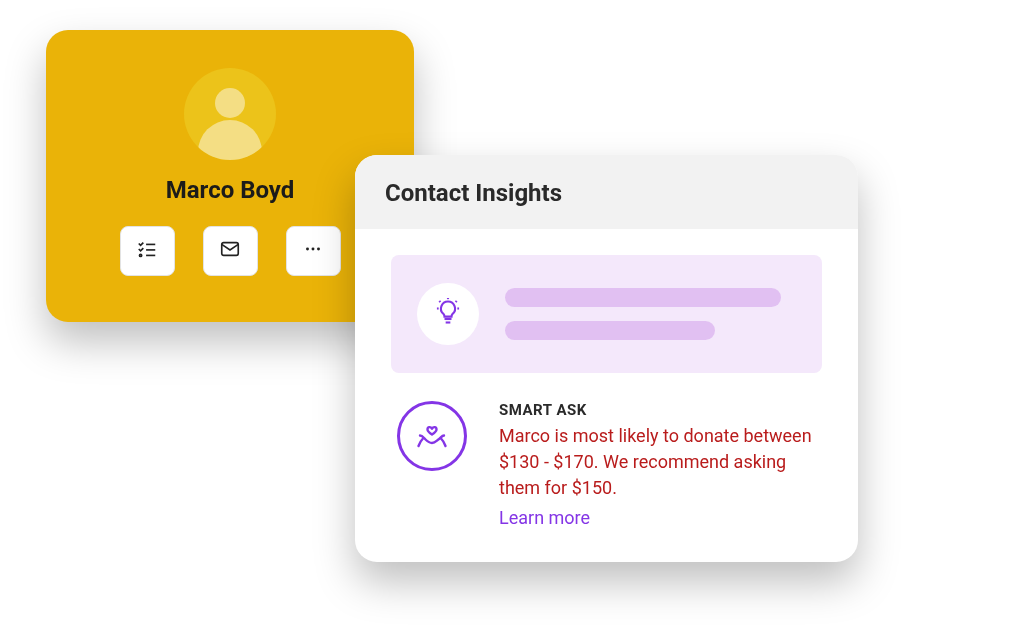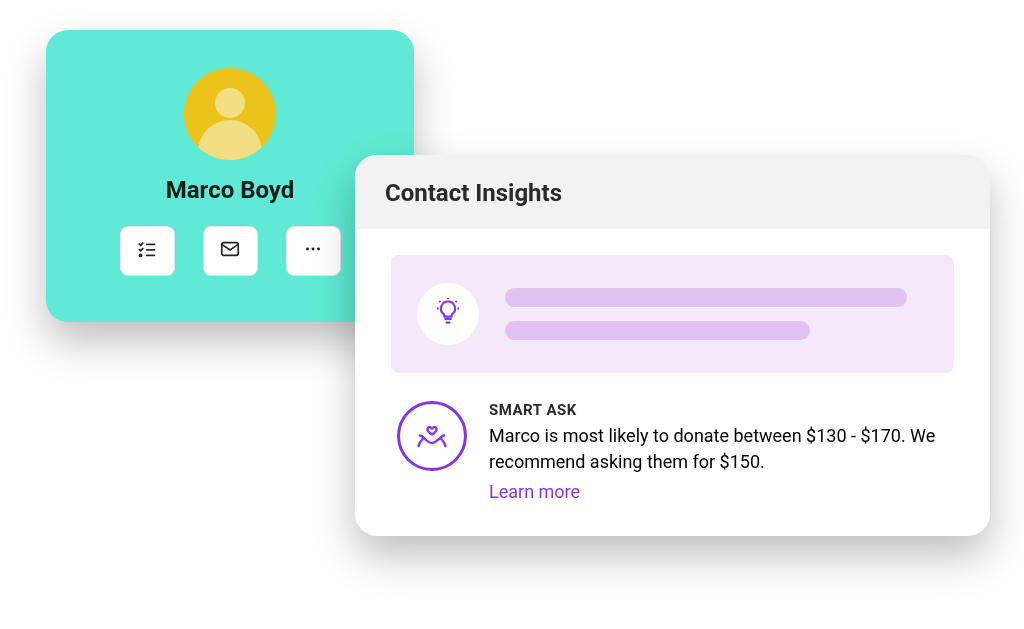--- a/index.html
+++ b/index.html
@@ -11,21 +11,21 @@
     position: relative;
   }
 
   
   .profile-card {
     position: absolute;
     left: 46px;
     top: 30px;
     width: 368px;
     height: 292px;
-    background: #5eead4;
+    background: #eab308;
     border-radius: 22px;
     box-shadow: 0 20px 40px rgba(0,0,0,0.25);
     display: flex;
     flex-direction: column;
     align-items: center;
     padding-top: 38px;
   }
 
   .avatar {
     width: 92px;
@@ -81,21 +81,21 @@
     justify-content: center;
     cursor: pointer;
   }
   .action-btn svg { width: 22px; height: 22px; stroke: #222; fill: none; stroke-width: 1.8; }
 
   
   .insights-panel {
     position: absolute;
     left: 355px;
     top: 155px;
-    width: 635px;
+    width: 503px;
     background: #fff;
     border-radius: 22px;
     box-shadow: 0 20px 40px rgba(0,0,0,0.25);
     overflow: hidden;
     display: flex;
     flex-direction: column;
   }
   .insights-header {
     background: #f2f2f2;
     padding: 24px 30px 22px;
@@ -137,21 +137,21 @@
     height: 19px;
     border-radius: 10px;
     background: #e1c0f2;
   }
   .line.short { width: 72%; }
   .line.long { width: 95%; }
 
   .smart-ask-row {
     margin-top: 28px;
     display: flex;
-    gap: 22px;
+    gap: 32px;
     padding: 0 6px;
   }
   .smart-ask-icon-wrap {
     width: 70px;
     height: 70px;
     border-radius: 50%;
     border: 3px solid #8435e6;
     display: flex;
     align-items: center;
     justify-content: center;
@@ -163,21 +163,21 @@
   .smart-ask-label {
     font-size: 15px;
     font-weight: 700;
     letter-spacing: 0.5px;
     color: #2a2a2a;
     margin-bottom: 4px;
   }
   .smart-ask-body {
     font-size: 18px;
     line-height: 1.45;
-    color: #000000;
+    color: #b91c1c;
   }
   .learn-more {
     display: inline-block;
     margin-top: 6px;
     font-size: 18px;
     font-weight: 400;
     color: #8435e6;
     cursor: pointer;
   }
 </style>

